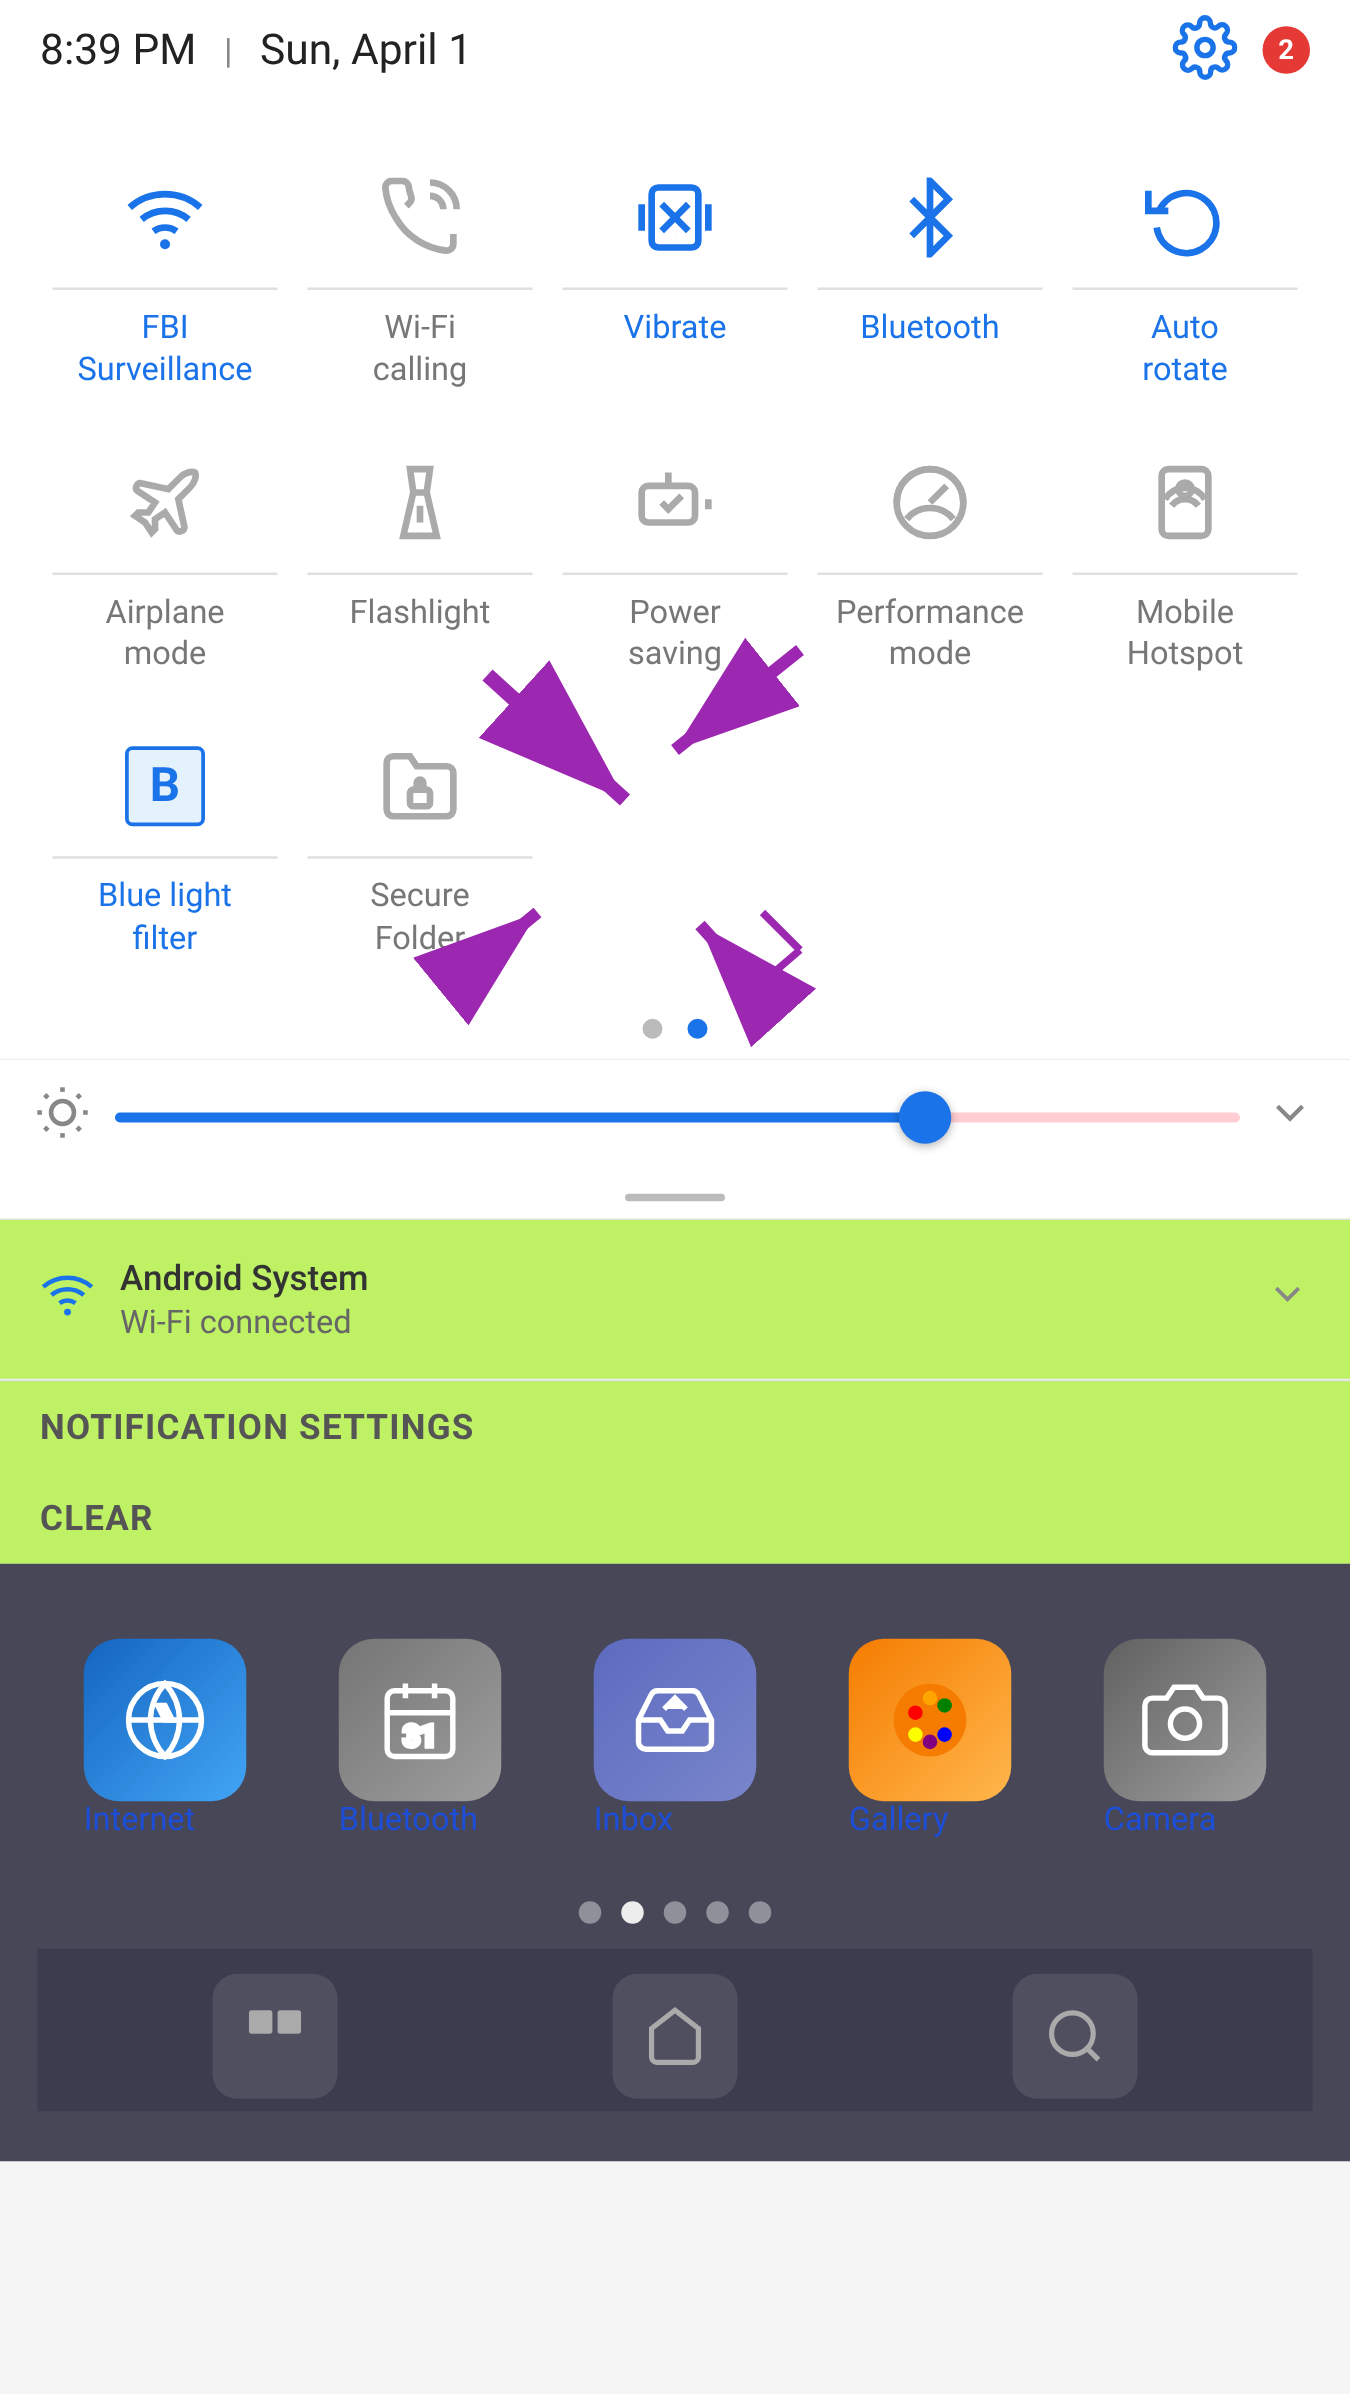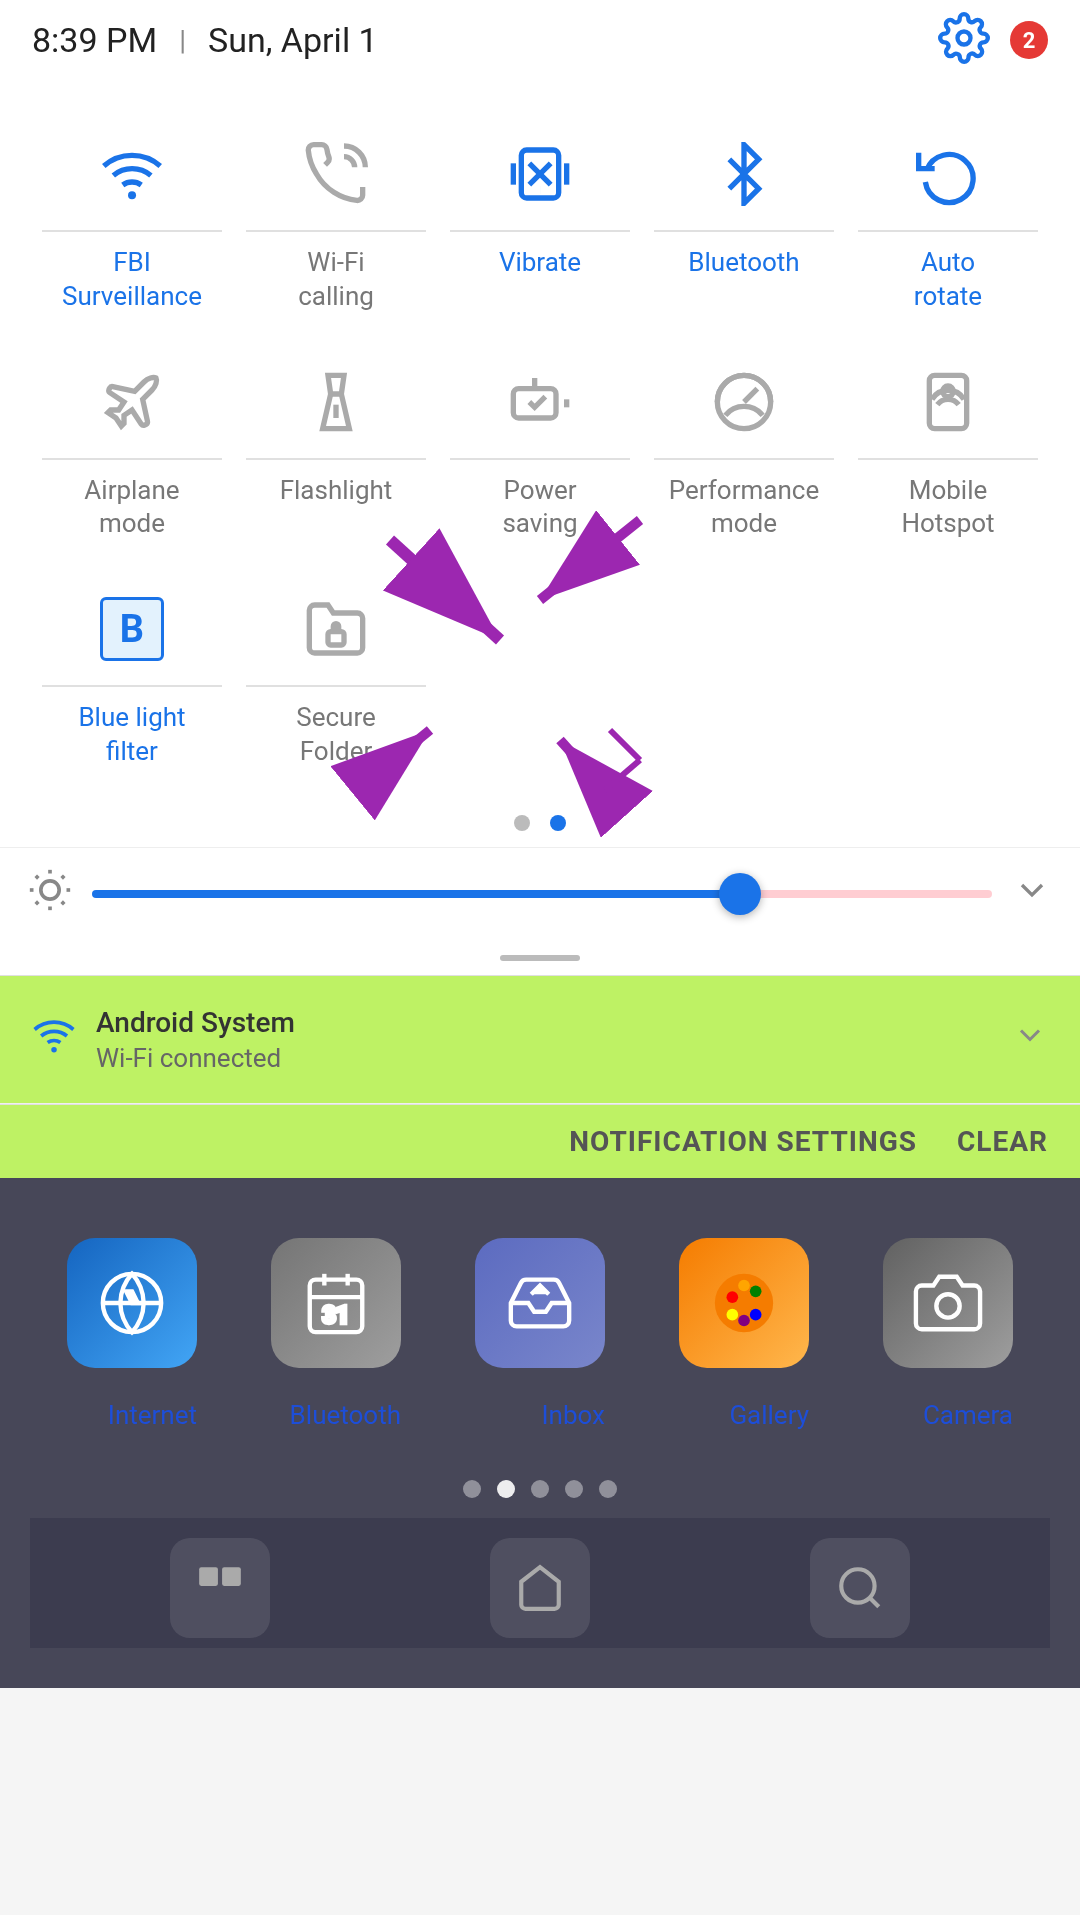--- a/index.html
+++ b/index.html
@@ -196,20 +196,21 @@
       font-size: 36px;
       color: #888;
     }
 
     .notif-actions {
       display: flex;
       justify-content: flex-end;
       padding: 20px 32px;
       gap: 40px;
       border-top: 1px solid #e0e0e0;
+      flex-direction: column;
     }
 
     .notif-action-btn {
       font-size: 28px;
       font-weight: bold;
       color: #555;
       letter-spacing: 1px;
       cursor: pointer;
     }
 
@@ -221,22 +222,22 @@
 
     .app-grid {
       display: flex;
       justify-content: space-around;
       padding: 20px 0 30px;
     }
 
     .app-item {
       display: flex;
       flex-direction: column;
-      align-items: flex-end;
-      gap: 32px;
+      align-items: flex-start;
+      gap: 0;
       cursor: pointer;
     }
 
     .app-icon {
       width: 130px;
       height: 130px;
       border-radius: 28px;
       display: flex;
       align-items: center;
       justify-content: center;

